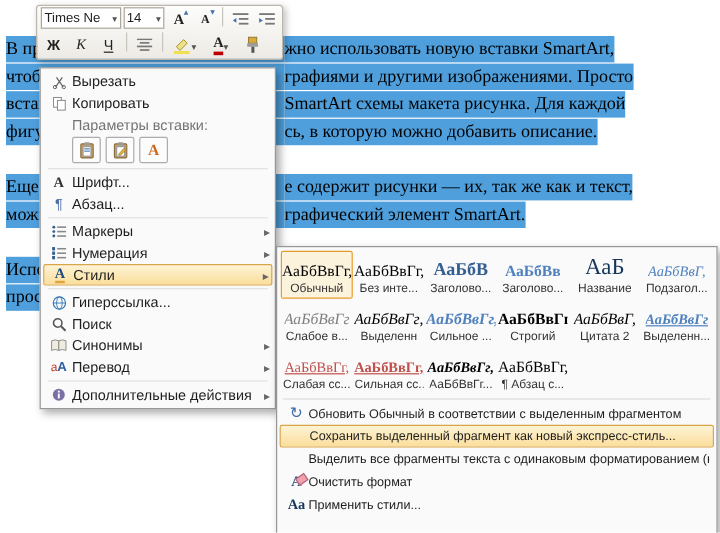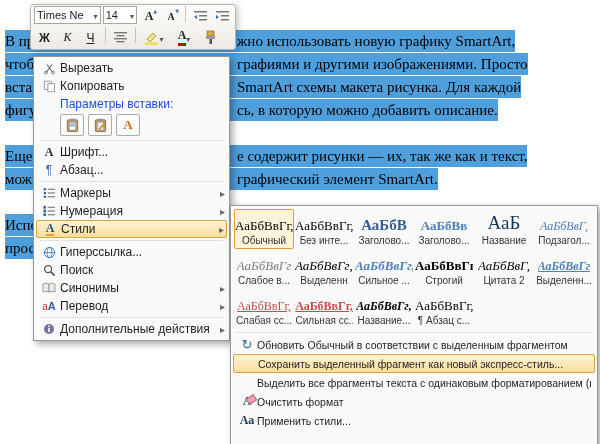--- a/index.html
+++ b/index.html
@@ -39,21 +39,21 @@
   .ctx-menu{position:absolute;left:33px;top:56px;width:197px;z-index:20;background:#FAFAFA;
     border:1px solid #979797;box-shadow:3px 3px 7px rgba(0,0,0,.35);padding:2px;box-sizing:border-box;}
   .mi{display:flex;align-items:center;height:18px;padding:0 2px;font-size:12px;color:#1E1E1E;text-align:center;}
   .mi .ic{width:22px;display:flex;align-items:center;justify-content:center;flex:none;}
   .mi .lbl{white-space:nowrap;overflow:hidden;}
   .mi .arrow{margin-left:auto;}
   .arrow::after{content:"▸";font-size:10px;color:#666;font-family:"DejaVu Sans",sans-serif;}
   .msep{border-top:1px solid #E2E2E2;margin:2px 4px;}
   .hl{background:linear-gradient(#FDF3D5,#FBDE9B);border:1px solid #D9A546;border-radius:2px;
       box-sizing:border-box;}
-  .label-row{height:17px;color:#1d4ed8;}
+  .label-row{height:17px;color:#737373;}
   .paste-row{display:flex;gap:4px;padding:2px 0 3px 24px;height:26px;box-sizing:border-box;}
   .paste-btn{width:24px;height:22px;border:1px solid #ACACAC;border-radius:2px;background:#FCFCFC;
     display:flex;align-items:center;justify-content:center;padding:0;}
   .pasteA{font-weight:bold;font-size:13px;color:#D06A1F;font-family:"Liberation Serif",serif;}
   .icA{font-family:"Liberation Serif",serif;font-weight:bold;color:#333;font-size:12px;}
   .icP::before{content:"¶";color:#4A6DA7;font-size:12px;}
   .icStyles{font-family:"Liberation Serif",serif;font-weight:bold;color:#1F497D;font-size:12px;
     border-bottom:2px solid #E2A33C;line-height:11px;}
   .icTrans::before{content:"а";color:#C0392B;font-size:10px;}
   .icTrans::after{content:"А";color:#2E5FA3;font-size:11px;font-weight:bold;}
@@ -96,21 +96,21 @@
   .applysty{font-family:"Liberation Serif",serif;font-size:12px;color:#17365D;font-weight:bold;}
 </style>
 </head>
 <body>
 
 <div class="canvas">
 
   <div class="doc">
     <div class="line" style="top:30px">
         <span class="lbox">В пр</span>
-        <span class="rbox">жно использовать новую графику SmartArt,</span>
+        <span class="rbox">жно использовать новую вставки SmartArt,</span>
       </div>
     <div class="line" style="top:53px">
         <span class="lbox">чтобы</span>
         <span class="rbox">графиями и другими изображениями. Просто</span>
       </div>
     <div class="line" style="top:76px">
         <span class="lbox">встав</span>
         <span class="rbox">SmartArt схемы макета рисунка. Для каждой</span>
       </div>
     <div class="line" style="top:99px">
@@ -403,21 +403,21 @@
       <div class="gcell">
           <span class="sample s-subtle-ref">АаБбВвГг,</span>
           <span class="glabel">Слабая сс...</span>
         </div>
       <div class="gcell">
           <span class="sample s-int-ref">АаБбВвГг,</span>
           <span class="glabel">Сильная сс...</span>
         </div>
       <div class="gcell">
           <span class="sample s-book">АаБбВвГг,</span>
-          <span class="glabel">Название...</span>
+          <span class="glabel">АаБбВвГг...</span>
         </div>
       <div class="gcell">
           <span class="sample s-listpara">АаБбВвГг,</span>
           <span class="glabel">¶ Абзац с...</span>
         </div>
     </div>
     <div class="ssep"></div>
     <div class="act">
       <span class="ic">
           <span class="refresh-glyph">↻</span>

